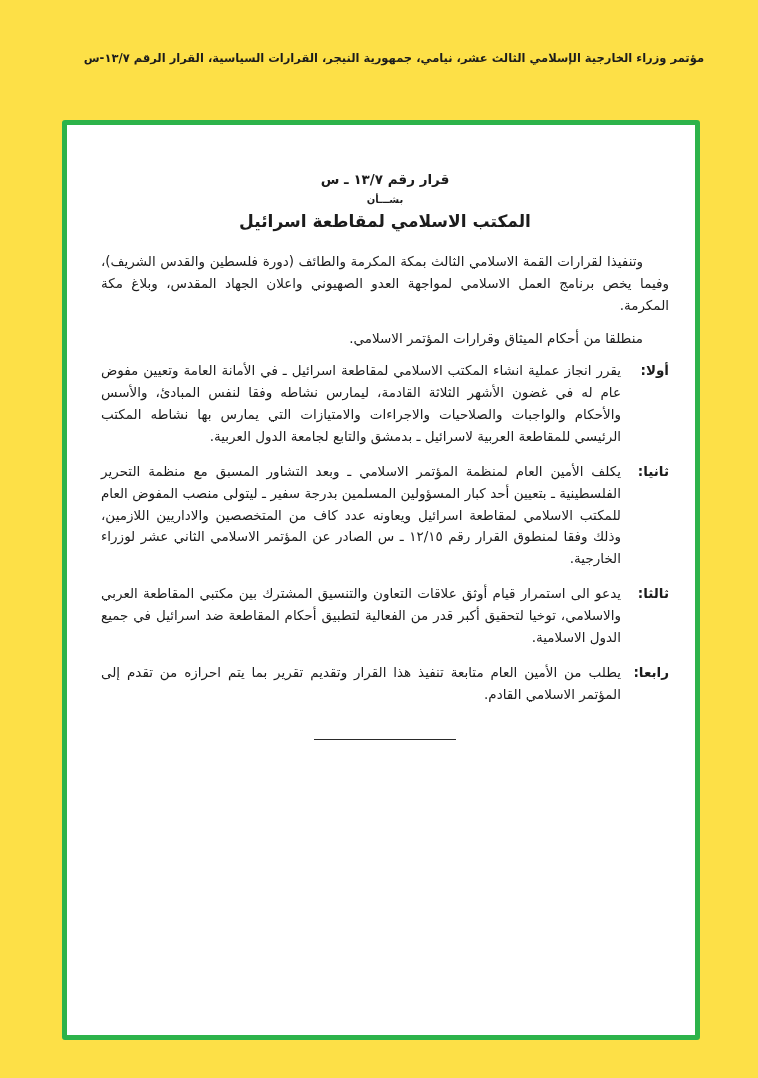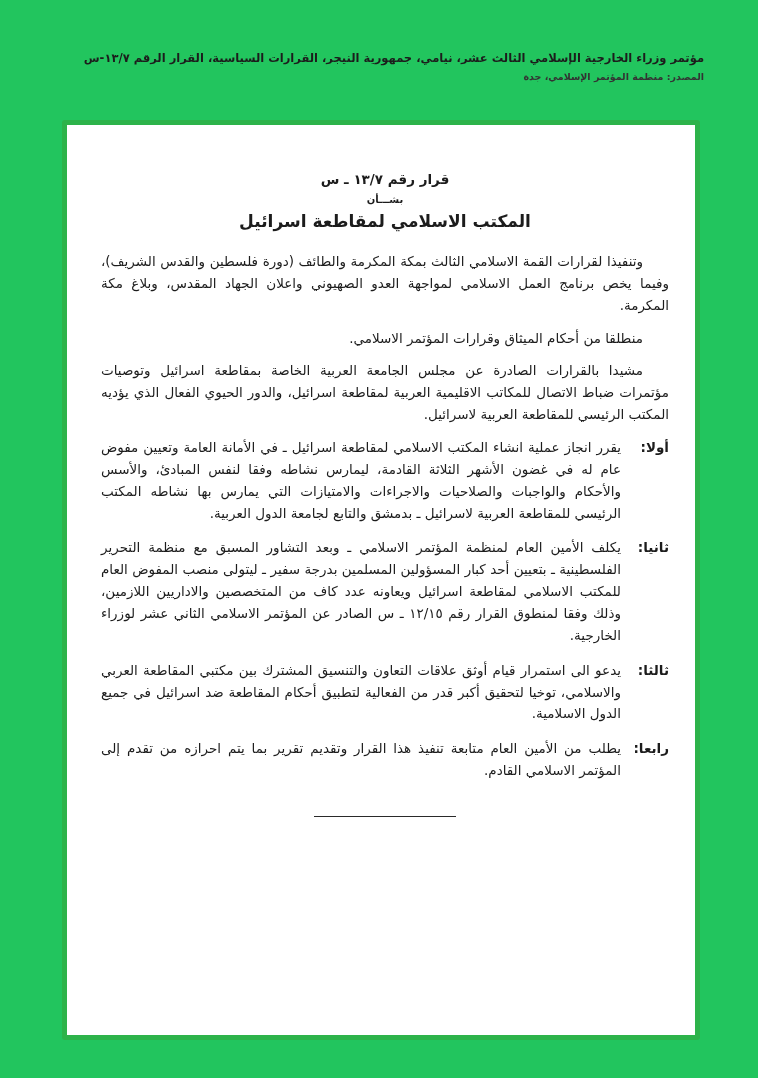--- a/index.html
+++ b/index.html
@@ -1,20 +1,20 @@
 <!DOCTYPE html>
 <html lang="ar"><head>
 <meta charset="utf-8">
 <style>
   html, body { margin: 0; padding: 0; background: #ffffff; }
   .page {
     position: relative;
     width: 758px;
     height: 1078px;
-    background: #22c55e;
+    background: #fde047;
     font-family: "DejaVu Sans", sans-serif;
     color: #1c1c1c;
     overflow: hidden;
   }
 
   
   .header {
     position: absolute;
     top: 50px;
     right: 54px;
@@ -101,37 +101,35 @@
     margin: 34px auto 0 auto;
   }
 </style>
 </head>
 <body>
 
 <div class="page">
 
   <div class="header">
     <div class="line1">مؤتمر وزراء الخارجية الإسلامي الثالث عشر، نيامي، جمهورية النيجر، القرارات السياسية، القرار الرقم ١٣/٧-س</div>
-    <div class="line2">المصدر:  منظمة المؤتمر الإسلامي، جدة</div>
   </div>
 
   <div class="doc-frame" style="border-color: rgb(45, 179, 74);">
     <div class="doc-inner">
 
       <div class="title-block">
         <div class="t1">قرار رقم ١٣/٧ ـ س</div>
         <div class="t2">بشـــأن</div>
         <div class="t3">المكتب الاسلامي لمقاطعة اسرائيل</div>
       </div>
 
       <div class="body-text">
 
         <p class="para">وتنفيذا لقرارات القمة الاسلامي الثالث بمكة المكرمة والطائف (دورة فلسطين والقدس الشريف)، وفيما يخص برنامج العمل الاسلامي لمواجهة العدو الصهيوني واعلان الجهاد المقدس، وبلاغ مكة المكرمة.</p>
         <p class="para">منطلقا من أحكام الميثاق وقرارات المؤتمر الاسلامي.</p>
-        <p class="para">مشيدا بالقرارات الصادرة عن مجلس الجامعة العربية الخاصة بمقاطعة اسرائيل وتوصيات مؤتمرات ضباط الاتصال للمكاتب الاقليمية العربية لمقاطعة اسرائيل، والدور الحيوي الفعال الذي يؤديه المكتب الرئيسي للمقاطعة العربية لاسرائيل.</p>
 
         <div class="item">
           <span class="marker">أولا:</span>
           <span class="text">يقرر انجاز عملية انشاء المكتب الاسلامي لمقاطعة اسرائيل ـ في الأمانة العامة وتعيين مفوض عام له في غضون الأشهر الثلاثة القادمة، ليمارس نشاطه وفقا لنفس المبادئ، والأسس والأحكام والواجبات والصلاحيات والاجراءات والامتيازات التي يمارس بها نشاطه المكتب الرئيسي للمقاطعة العربية لاسرائيل ـ بدمشق والتابع لجامعة الدول العربية.</span>
         </div>
 
         <div class="item">
           <span class="marker">ثانيا:</span>
           <span class="text">يكلف الأمين العام لمنظمة المؤتمر الاسلامي ـ وبعد التشاور المسبق مع منظمة التحرير الفلسطينية ـ بتعيين أحد كبار المسؤولين المسلمين بدرجة سفير ـ ليتولى منصب المفوض العام للمكتب الاسلامي لمقاطعة اسرائيل ويعاونه عدد كاف من المتخصصين والاداريين اللازمين، وذلك وفقا لمنطوق القرار رقم ١٢/١٥ ـ س الصادر عن المؤتمر الاسلامي الثاني عشر لوزراء الخارجية.</span>
         </div>

